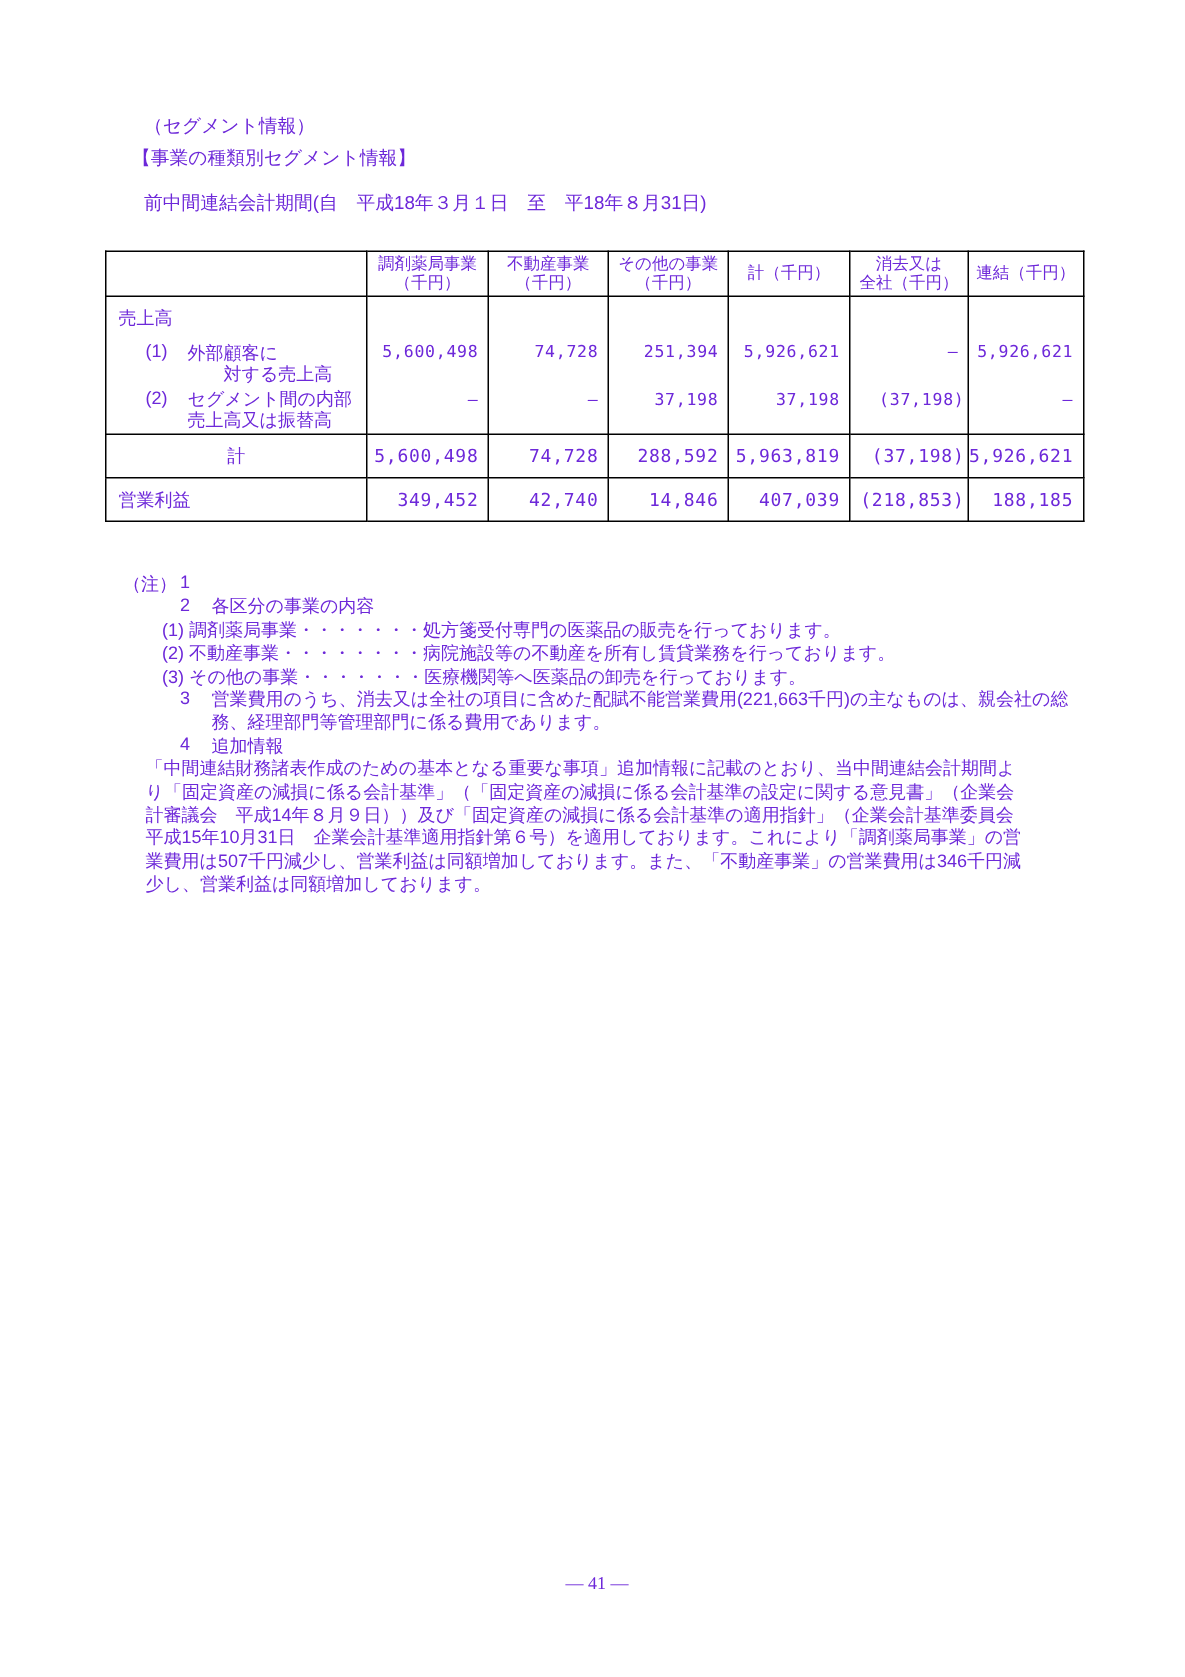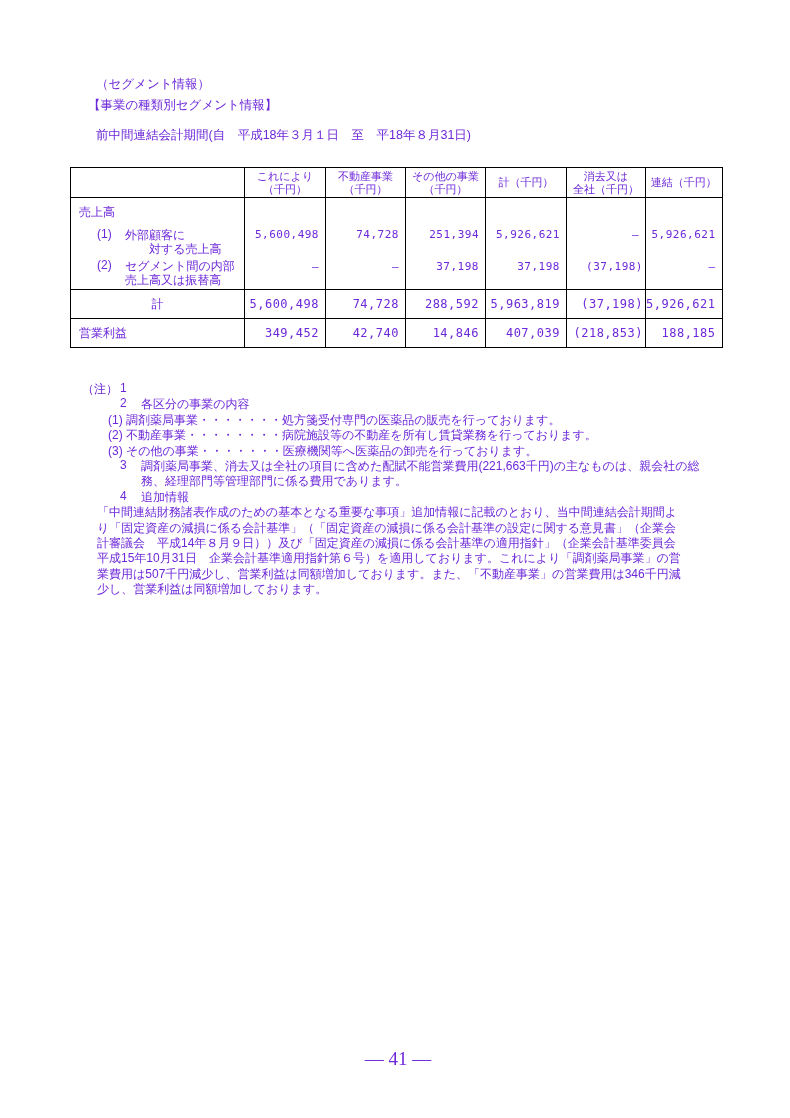--- a/index.html
+++ b/index.html
@@ -42,21 +42,21 @@
   
   .notes{position:absolute;left:82px;top:381px;font-size:12px;width:680px;}
   .nline{position:relative;height:15.4px;white-space:nowrap;}
   .nline .tag{position:absolute;left:0;}
   .nline .nnum{position:absolute;left:38px;}
   .nline .txt{position:absolute;left:59px;}
   .nline .sub{position:absolute;left:26px;}
   .nline .bod{position:absolute;left:15px;}
 
   .footer{left:0;right:0;top:1048px;text-align:center;
-    font-family:"Liberation Serif","DejaVu Serif",serif;font-size:19px;padding-left:6px;}
+    font-family:"Liberation Serif","DejaVu Serif",serif;font-size:12px;padding-left:6px;}
 </style>
 </head>
 <body>
 
 <div class="sheet">
 
   <div class="abs h-paren">（セグメント情報）</div>
   <div class="abs h-main">【事業の種類別セグメント情報】</div>
   <div class="abs period">前中間連結会計期間(自　平成18年３月１日　至　平18年８月31日)</div>
 
@@ -68,21 +68,21 @@
           <col style="width:80px">
         <col style="width:80px">
           <col style="width:81px">
           <col style="width:79px">
           <col style="width:74px">
       </colgroup>
       <tbody>
         <tr class="hdr">
           <td></td>
           <td>
-            <div>これにより</div>
+            <div>調剤薬局事業</div>
             <div>（千円）</div>
           </td>
           <td>
             <div>不動産事業</div>
             <div>（千円）</div>
           </td>
           <td>
             <div>その他の事業</div>
             <div>（千円）</div>
           </td>
@@ -167,21 +167,21 @@
       <span class="sub">(1) 調剤薬局事業・・・・・・・処方箋受付専門の医薬品の販売を行っております。</span>
     </div>
     <div class="nline">
       <span class="sub">(2) 不動産事業・・・・・・・・病院施設等の不動産を所有し賃貸業務を行っております。</span>
     </div>
     <div class="nline">
       <span class="sub">(3) その他の事業・・・・・・・医療機関等へ医薬品の卸売を行っております。</span>
     </div>
     <div class="nline">
       <span class="nnum">3</span>
-      <span class="txt">調剤薬局事業、消去又は全社の項目に含めた配賦不能営業費用(221,663千円)の主なものは、親会社の総</span>
+      <span class="txt">営業費用のうち、消去又は全社の項目に含めた配賦不能営業費用(221,663千円)の主なものは、親会社の総</span>
     </div>
     <div class="nline">
       <span class="txt">務、経理部門等管理部門に係る費用であります。</span>
     </div>
     <div class="nline">
       <span class="nnum">4</span>
       <span class="txt">追加情報</span>
     </div>
     <div class="nline">
       <span class="bod">「中間連結財務諸表作成のための基本となる重要な事項」追加情報に記載のとおり、当中間連結会計期間よ</span>

